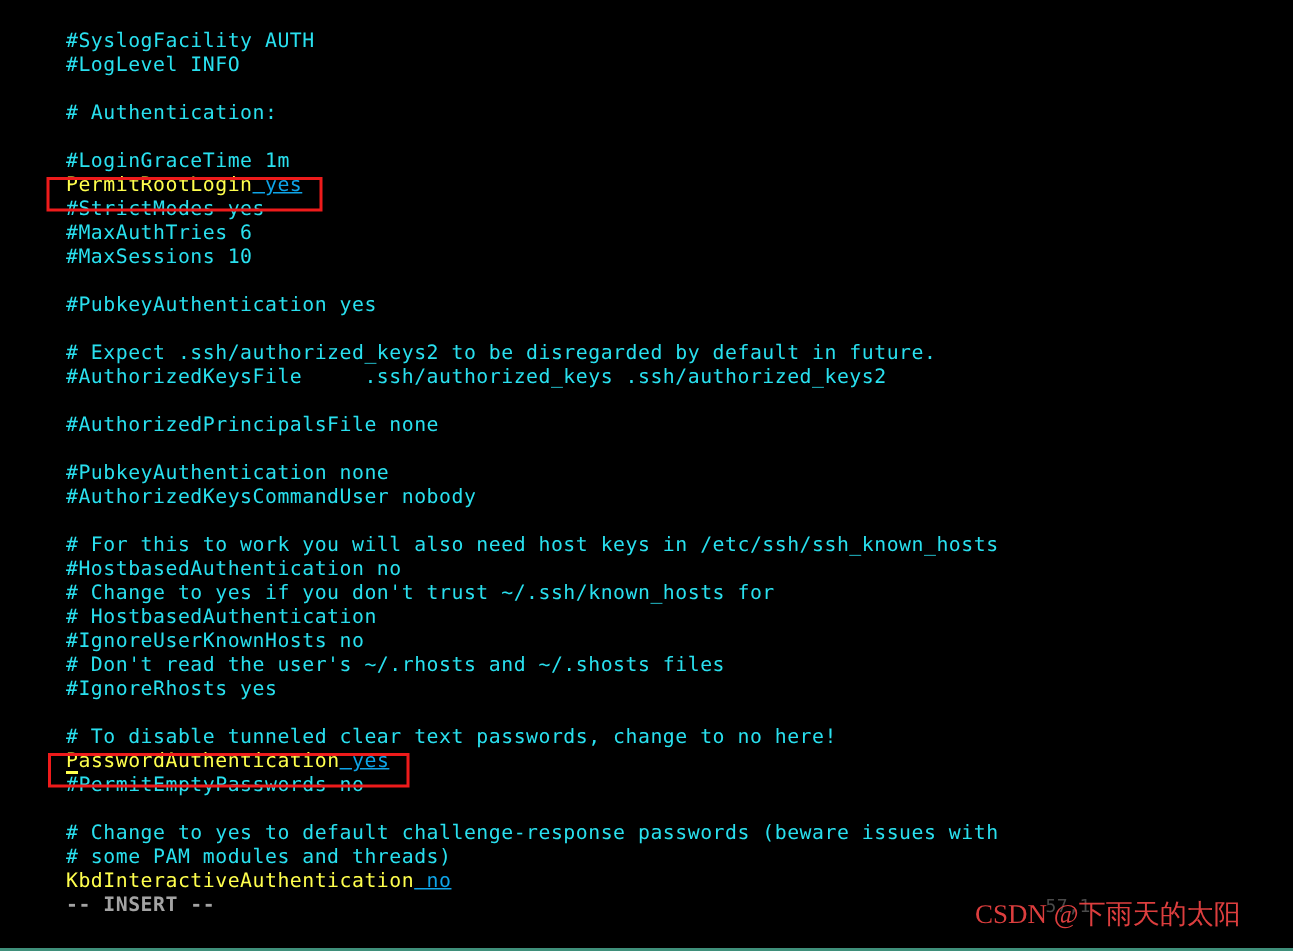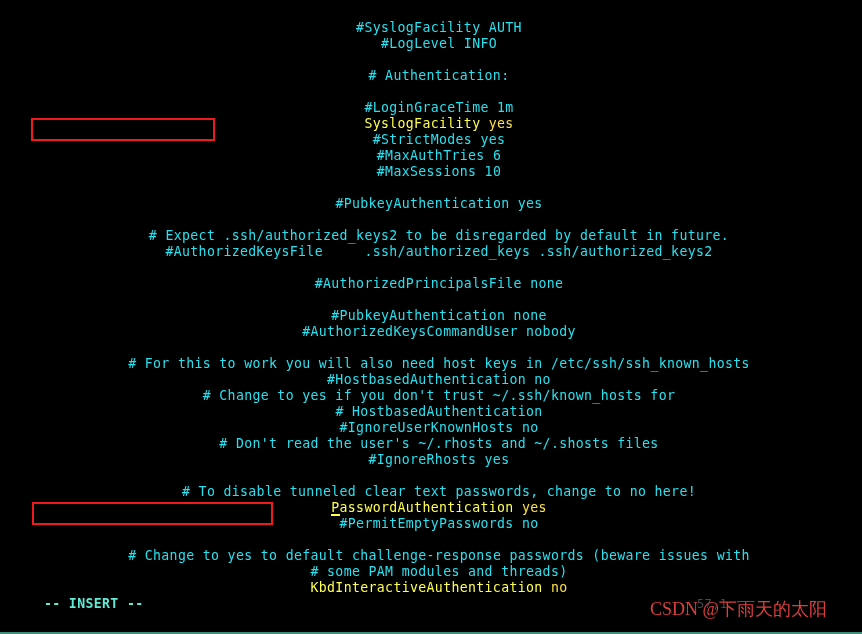--- a/index.html
+++ b/index.html
@@ -15,48 +15,47 @@
     height: 634px;
     background: #000000;
     overflow: hidden;
     border-bottom: 2px solid #3f8f7a;
   }
   #code {
     position: absolute;
     left: 44px;
     top: 20px;
     width: 790px;
-    text-align: center;
   }
   .line {
     height: 16px;
     line-height: 16px;
     font-size: 13.2px;
     letter-spacing: 0.35px;
     white-space: pre;
     color: #29e0ef;
   }
   .line.blank { color: transparent; }
   .cm   { color: #29e0ef; }
   .kw   { color: #ffff4d; }
-  .val  { color: #fde047; }
+  .val  { color: #0ea5e9; text-decoration: underline; }
   .cursor-char {
     color: #ffff4d;
     border-bottom: 2px solid #ffff4d;
     display: inline-block;
     line-height: 13px;
   }
   .status {
     position: absolute;
     left: 44px;
     top: 596px;
     font-size: 13.2px;
     line-height: 16px;
     letter-spacing: 0.35px;
-    color: #5eead4;
+    color: #a3a3a3;
     white-space: pre;
     font-weight: bold;
   }
   .pos {
     position: absolute;
     left: 697px;
     top: 596px;
     font-size: 12px;
     line-height: 16px;
     letter-spacing: 0.35px;
@@ -88,21 +87,21 @@
 
 <div id="terminal">
 
   <div id="code">
       <div class="line cm">#SyslogFacility AUTH</div>
       <div class="line cm">#LogLevel INFO</div>
       <div class="line blank"> </div>
       <div class="line cm"># Authentication:</div>
       <div class="line blank"> </div>
       <div class="line cm">#LoginGraceTime 1m</div>
-      <div class="line"><span class="kw">SyslogFacility</span><span class="val"> yes</span></div>
+      <div class="line"><span class="kw">PermitRootLogin</span><span class="val"> yes</span></div>
       <div class="line cm">#StrictModes yes</div>
       <div class="line cm">#MaxAuthTries 6</div>
       <div class="line cm">#MaxSessions 10</div>
       <div class="line blank"> </div>
       <div class="line cm">#PubkeyAuthentication yes</div>
       <div class="line blank"> </div>
       <div class="line cm"># Expect .ssh/authorized_keys2 to be disregarded by default in future.</div>
       <div class="line cm">#AuthorizedKeysFile     .ssh/authorized_keys .ssh/authorized_keys2</div>
       <div class="line blank"> </div>
       <div class="line cm">#AuthorizedPrincipalsFile none</div>

